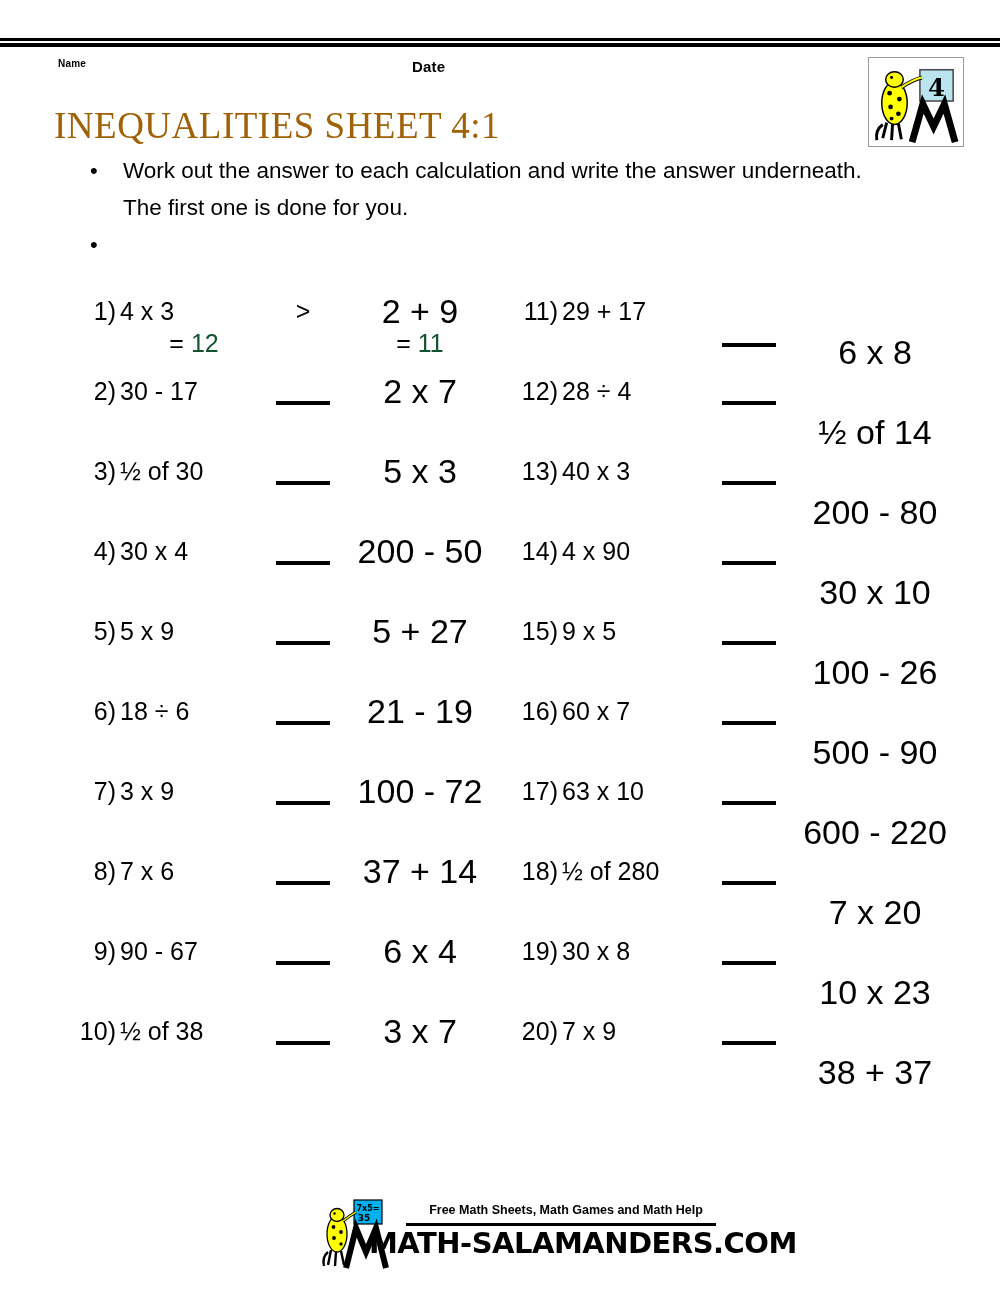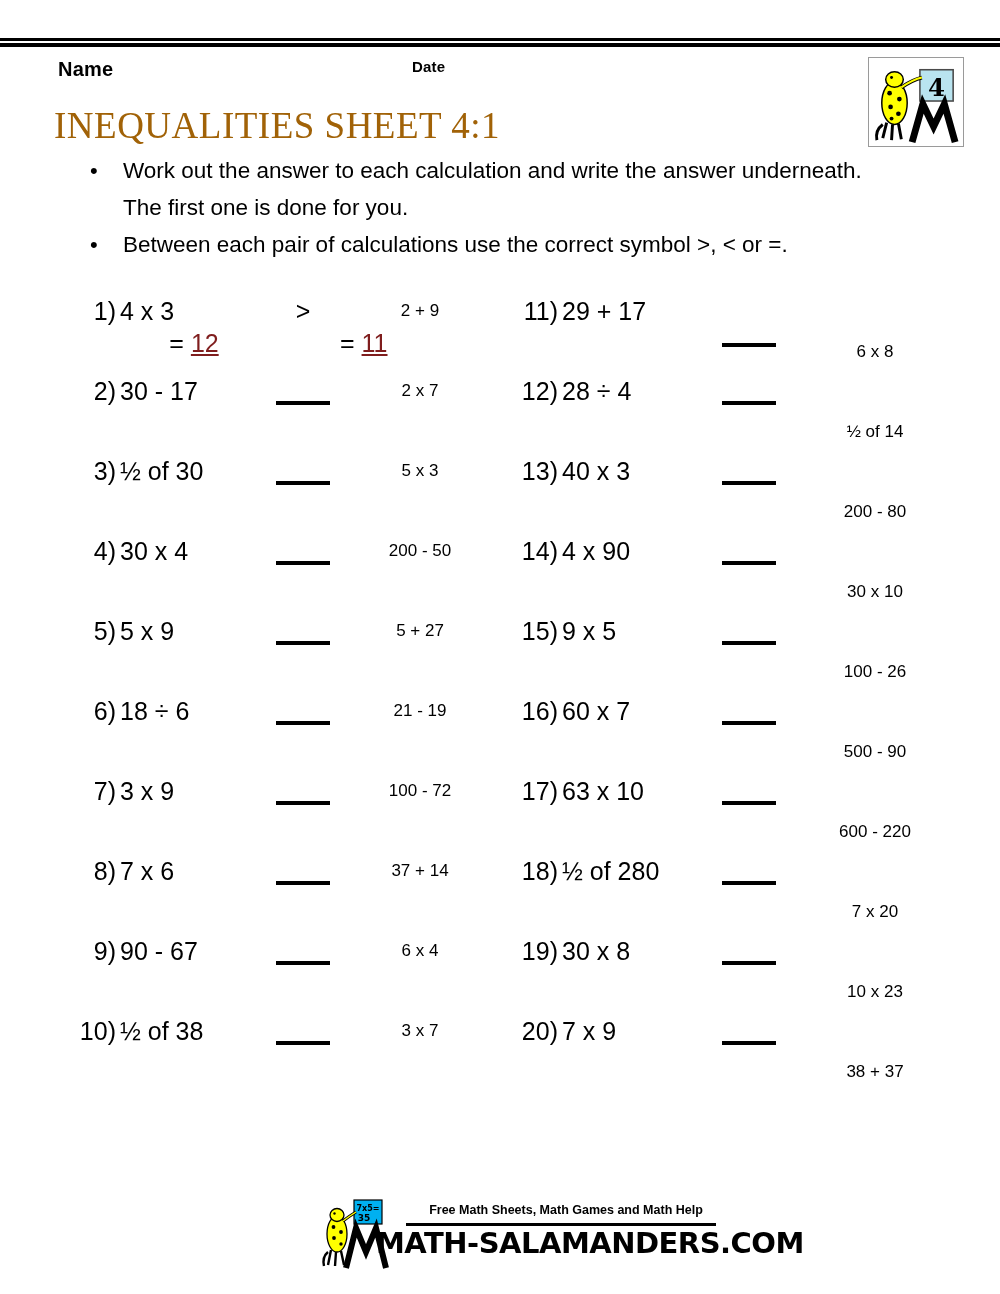--- a/index.html
+++ b/index.html
@@ -32,21 +32,21 @@
   }
 
   
   .meta-row {
     position: absolute;
     left: 0; top: 58px;
     width: 1000px; height: 26px;
   }
   .meta-name {
     position: absolute; left: 58px; top: 0;
-    font-size: 20px; font-weight: 700;
+    font-size: 10px; font-weight: 700;
     letter-spacing: .2px;
   }
   .meta-date {
     position: absolute; left: 412px; top: 0;
     font-size: 15px; font-weight: 700;
     letter-spacing: .2px;
     text-align: right;
   }
 
   
@@ -147,39 +147,39 @@
     width: 54px;
     height: 4px;
     background: #000;
   }
   .blank.dropped { top: 55px; }
   .expr-b {
     position: absolute;
     left: 282px; top: 8px;
     width: 160px;
     text-align: center;
-    font-size: 17px;
+    font-size: 34px;
     line-height: 30px;
     white-space: nowrap;
   }
   .cell.right .expr-a { width: 152px; }
   .cell.right .blank  { left: 222px; }
   .cell.right .expr-b { left: 294px; width: 162px; margin-top: 41px; }
 
   
   .answer-line {
     position: absolute;
     top: 40px;
     font-size: 25px;
     line-height: 30px;
     white-space: nowrap;
   }
   .answer-line.a1 { left: 62px;  width: 148px; text-align: center; }
-  .answer-line.a2 { left: 282px; width: 160px; }
-  .answer-val { color: #7f1d1d; text-decoration: underline; }
+  .answer-line.a2 { left: 282px; width: 160px; text-align: center; }
+  .answer-val { color: #14532d; }
 
   
   .footer {
     position: absolute;
     left: 320px; top: 1196px;
     width: 400px; height: 76px;
   }
   .footer-logo {
     position: absolute;
     left: 0; top: 2px;
@@ -195,21 +195,21 @@
     white-space: nowrap;
   }
   .footer-rule {
     position: absolute;
     left: 86px; top: 27px;
     width: 310px; height: 3px;
     background: #000;
   }
   .footer-site {
     position: absolute;
-    left: 56px; top: 30px;
+    left: 49px; top: 30px;
     width: 344px;
     text-align: left;
     font-family: "DejaVu Sans", sans-serif;
     font-size: 29px;
     font-weight: 700;
     letter-spacing: -0.5px;
     white-space: nowrap;
     color: #000;
     -webkit-text-stroke: 0;
   }
@@ -256,21 +256,20 @@
 <div class="sheet-title">INEQUALITIES SHEET 4:1</div>
 
 <div class="instructions">
   <div class="instr-item">
     <span class="bullet">•</span>
     <span>Work out the answer to each calculation and write the answer underneath.</span>
   </div>
   <div class="instr-cont">The first one is done for you.</div>
   <div class="instr-item">
     <span class="bullet">•</span>
-    <span>Between each pair of calculations use the correct symbol &gt;, &lt; or =.</span>
   </div>
 </div>
 
 <div class="problems">
 
   <div class="prob-row first">
     <div class="cell left">
       <span class="num">1)</span>
       <span class="expr-a">4 x 3</span>
       <span class="symbol">&gt;</span>

